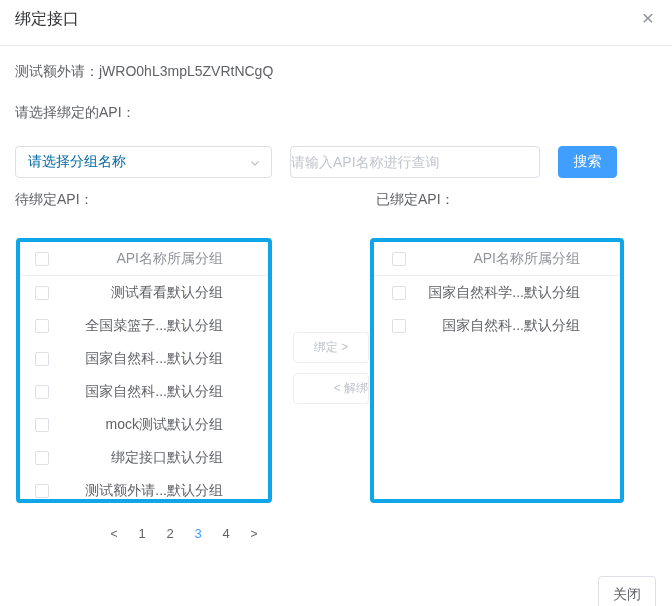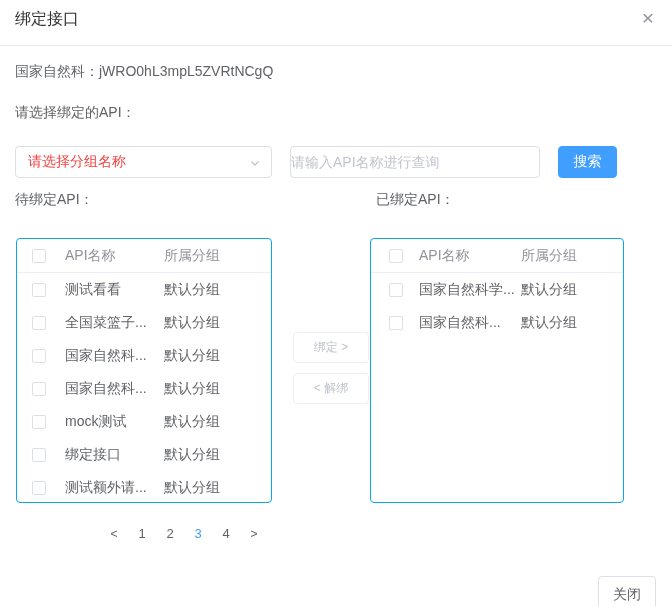--- a/index.html
+++ b/index.html
@@ -30,21 +30,21 @@
   
   .user-binding { position: absolute; left: 15px; top: 61px; line-height: 20px; color: #606266; }
   .select-api-label { position: absolute; left: 15px; top: 102px; line-height: 20px; color: #606266; }
 
   
   .group-select {
     position: absolute; left: 15px; top: 146px; width: 257px; height: 32px;
     border: 1px solid #DCDFE6; border-radius: 4px; background: #fff;
     display: flex; align-items: center; padding: 0 28px 0 12px; cursor: pointer;
   }
-  .group-select .placeholder { color: #ef4444; white-space: nowrap; overflow: hidden; }
+  .group-select .placeholder { color: #0369a1; white-space: nowrap; overflow: hidden; }
   .select-arrow {
     position: absolute; right: 9px; top: 9px; width: 14px; height: 14px;
     display: flex; align-items: center; justify-content: center;
   }
   .api-search-input {
     position: absolute; left: 290px; top: 146px; width: 250px; height: 32px;
     border: 1px solid #DCDFE6; border-radius: 4px; padding: 0 0;
     font-family: inherit; font-size: 14px; color: #606266; outline: none;
   }
   .api-search-input::placeholder { color: #C0C4CC; opacity: 1; }
@@ -55,22 +55,23 @@
     line-height: 30px; text-align: center;
   }
 
   
   .pending-label { position: absolute; left: 15px; top: 189px; line-height: 20px; }
   .bound-label   { position: absolute; left: 376px; top: 189px; line-height: 20px; }
 
   
   .panel {
     position: absolute; top: 238px; height: 265px;
-    border: 1px solid #0ea5e9; border-radius: 4px; background: #fff;
+    border: 4px solid #0ea5e9; border-radius: 4px; background: #fff;
     overflow: hidden;
+    text-align: right;
   }
   .panel-pending { left: 16px; width: 256px; }
   .panel-bound { left: 370px; width: 254px; }
   .t-header {
     height: 34px; display: flex; align-items: center;
     border-bottom: 1px solid #EBEEF5; color: #909399;
   }
   .t-row { height: 33px; display: flex; align-items: center; color: #606266; }
   .panel-pending .t-header, .panel-pending .t-row { padding-left: 15px; }
   .panel-bound .t-header, .panel-bound .t-row { padding-left: 18px; }
@@ -85,21 +86,21 @@
   .col-group { white-space: nowrap; }
 
   
   .transfer-btn {
     position: absolute; left: 293px; width: 76px; height: 31px;
     background: #fff; border: 1px solid #EBEEF5; border-radius: 4px;
     color: #C0C4CC; font-size: 12px; font-family: inherit;
     text-align: center; line-height: 29px; cursor: not-allowed; white-space: nowrap;
   }
   .bind-btn { top: 332px; }
-  .unbind-btn { top: 373px; }
+  .unbind-btn { top: 373px; text-align: right; }
 
   
   .pagination {
     position: absolute; left: 100px; top: 520px; height: 28px;
     display: flex; align-items: center;
   }
   .page-item {
     min-width: 24px; height: 28px; margin: 0 2px; text-align: center;
     line-height: 28px; font-size: 13px; color: #606266; cursor: pointer;
     background: transparent; user-select: none;
@@ -118,21 +119,21 @@
 </head>
 <body>
 
 <div class="dialog">
 
   <div class="dlg-header">
     <div class="dlg-title">绑定接口</div>
     <div class="dlg-close">×</div>
   </div>
 
-  <div class="user-binding"><span>国家自然科：</span><span>jWRO0hL3mpL5ZVRtNCgQ</span></div>
+  <div class="user-binding"><span>测试额外请：</span><span>jWRO0hL3mpL5ZVRtNCgQ</span></div>
 
   <div class="select-api-label">请选择绑定的API：</div>
 
   <div class="group-select">
     <span class="placeholder">请选择分组名称</span>
     <span class="select-arrow">
       <svg width="12" height="12" viewBox="0 0 12 12">
           <polyline points="2.5,4.5 6,8 9.5,4.5" fill="none" stroke="#C0C4CC" stroke-width="1.3"></polyline>
         </svg>
     </span>

